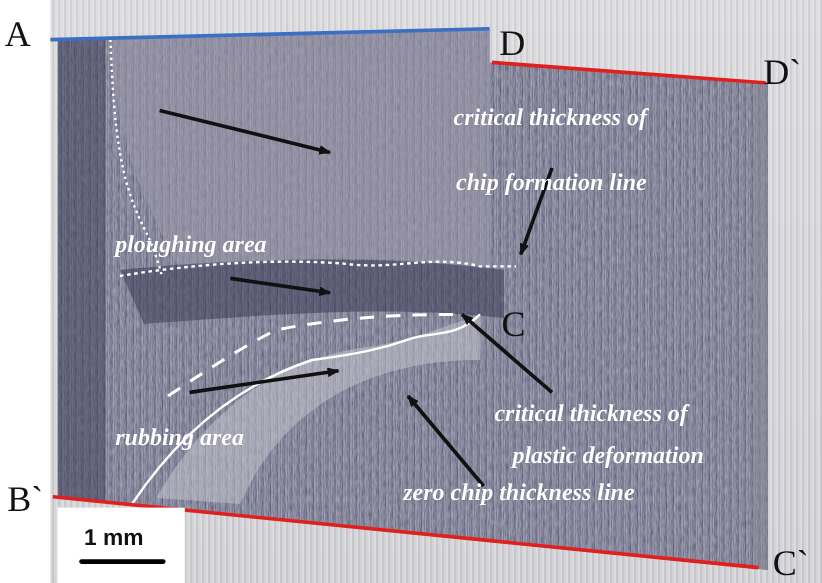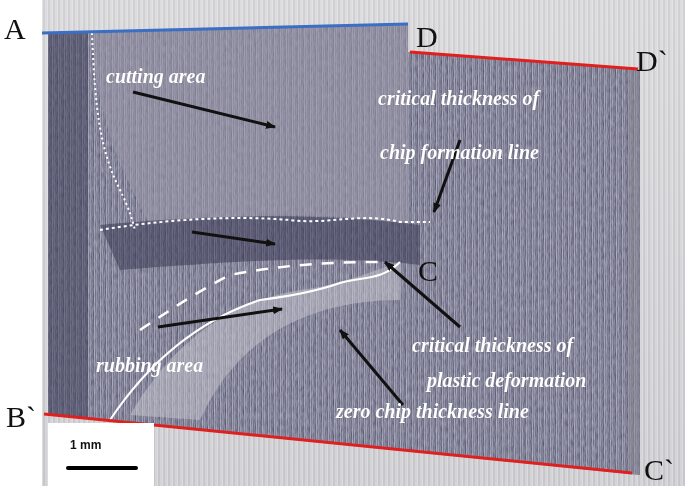--- a/index.html
+++ b/index.html
@@ -7,21 +7,21 @@
   .stage { position:absolute; left:0; top:0; width:685px; height:486px; }
   .bg-metal { position:absolute; left:42px; top:0; width:643px; height:486px;
     background:
       repeating-linear-gradient(90deg, rgba(255,255,255,0.25) 0 1px, rgba(0,0,0,0.04) 1px 3px, rgba(255,255,255,0.1) 3px 5px),
       linear-gradient(180deg,#d9d9dc,#cfcfd3);
   }
   .sample { position:absolute; left:0; top:0; width:685px; height:486px; }
   .label-letter { position:absolute; font-family:"Liberation Serif", serif; font-size:30px; color:#111; line-height:1; }
   .anno { position:absolute; font-family:"Liberation Serif", serif; font-style:italic; font-weight:bold; color:#ffffff; font-size:20px; line-height:1; white-space:nowrap; text-shadow:0 0 1px rgba(0,0,0,0.2); }
   .scalebox { position:absolute; left:48px; top:423px; width:106px; height:63px; background:#ffffff; }
-  .scaletext { position:absolute; left:70px; top:438px; font-family:"Liberation Sans", sans-serif; font-weight:bold; font-size:12px; color:#111; }
+  .scaletext { position:absolute; left:70px; top:438px; font-family:"Liberation Sans", sans-serif; font-weight:bold; font-size:19px; color:#111; }
   .scalebar { position:absolute; left:66px; top:466px; width:72px; height:4px; background:#000; border-radius:2px; }
 </style>
 </head>
 <body>
 
 <div class="stage">
   <div class="bg-metal"></div>
 
   <svg class="sample" viewBox="0 0 685 486" width="685" height="486">
     <defs>
@@ -78,21 +78,21 @@
     <line x1="403" y1="405" x2="340" y2="330" stroke="#111" stroke-width="3" marker-end="url(#arrowhead)"></line>
   </svg>
 
   <div class="label-letter" style="left:4px; top:14px;">A</div>
   <div class="label-letter" style="left:416px; top:22px;">D</div>
   <div class="label-letter" style="left:636px; top:46px;">D`</div>
   <div class="label-letter" style="left:418px; top:256px;">C</div>
   <div class="label-letter" style="left:6px; top:402px;">B`</div>
   <div class="label-letter" style="left:644px; top:455px;">C`</div>
 
-  <div class="anno" style="left:106px; top:66px;">cutting area</div>
+  <div class="anno" style="left:96px; top:194px;">ploughing area</div>
   <div class="anno" style="left:96px; top:355px;">rubbing area</div>
   <div class="anno" style="left:378px; top:88px;">critical thickness of</div>
   <div class="anno" style="left:380px; top:110px;margin-top:32px;">chip formation line</div>
   <div class="anno" style="left:412px; top:335px;">critical thickness of</div>
   <div class="anno" style="left:336px; top:401px;">zero chip thickness line</div>
   <div class="anno" style="left:427px; top:370px;">plastic deformation</div>
 
   <div class="scalebox"></div>
   <div class="scaletext">1 mm</div>
   <div class="scalebar"></div>

